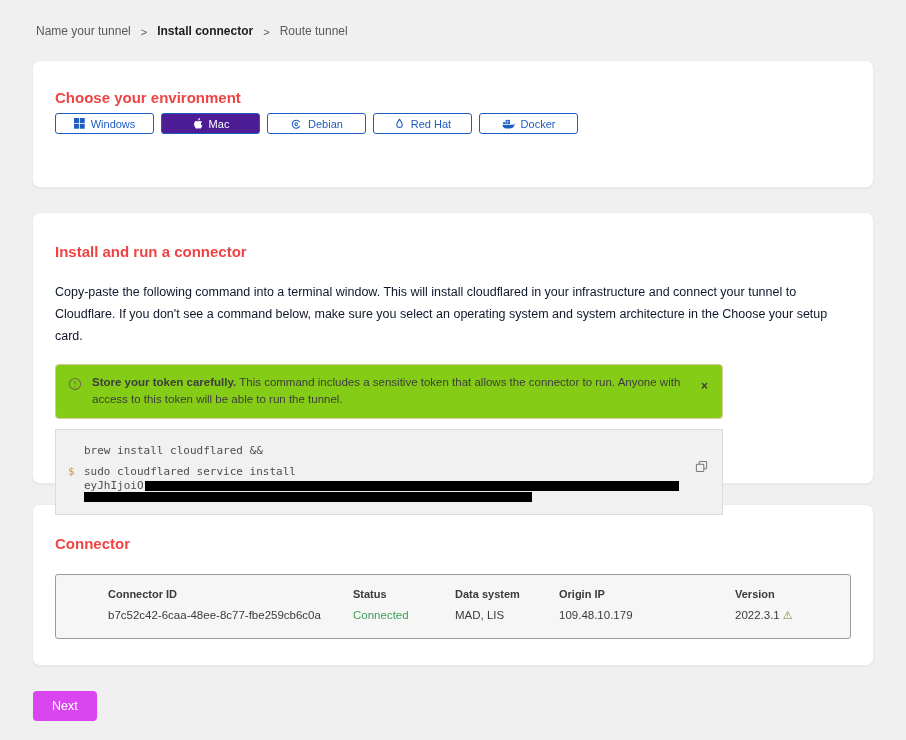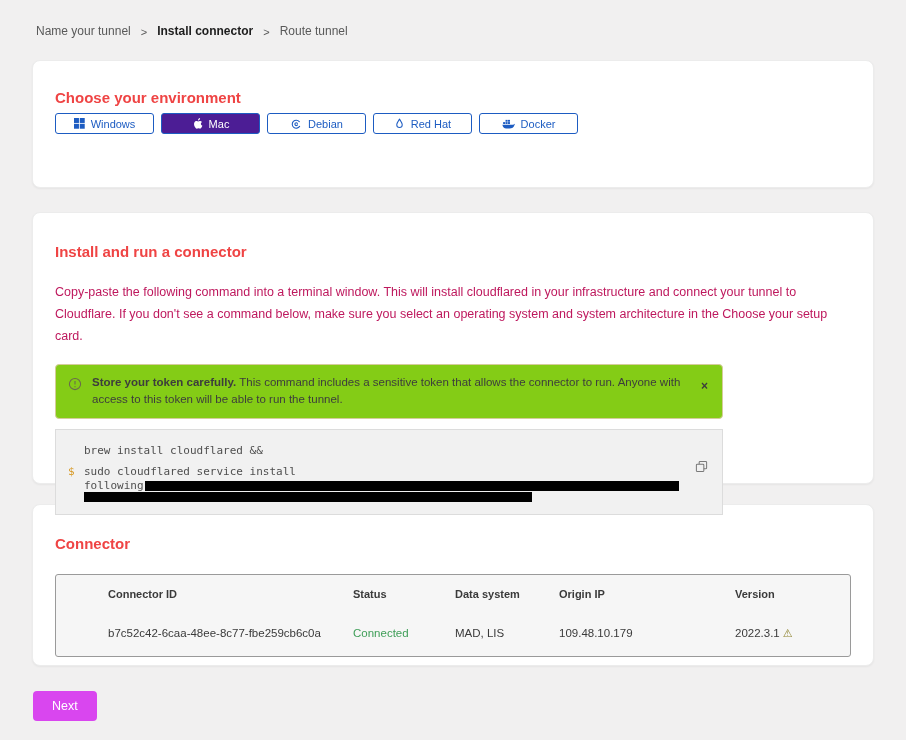--- a/index.html
+++ b/index.html
@@ -25,21 +25,21 @@
   
   .os-label { margin-top:24px; font-size:12px; color:#3a3a3a; }
   .os-row { margin-top:7px; display:flex; gap:7px; }
   .os-btn { width:99px; height:21px; border:1px solid #1d5cc2; border-radius:3px;
     background:#fff; color:#1d5cc2; font-size:11px; font-family:"Liberation Sans",sans-serif;
     display:flex; align-items:center; justify-content:center; gap:6px; cursor:pointer; }
   .os-btn.selected { background:#4c1d95; color:#fff; }
   .os-btn svg { display:block; }
 
   
-  .desc { margin-top:22px; font-size:12.5px; line-height:1.75; color:#be185d; max-width:796px; }
+  .desc { margin-top:22px; font-size:12.5px; line-height:1.75; color:#0f172a; max-width:796px; }
 
   .warn-banner { margin-top:16px; width:668px; background:#84cc16; border:1px solid #d5cc9b;
     border-radius:4px; padding:9px 12px 9px 12px; display:flex; align-items:flex-start; gap:10px; }
   .warn-icon { flex:0 0 auto; margin-top:3px; }
   .warn-text { font-size:11.5px; line-height:1.55; color:#3d3d3d; flex:1 1 auto; }
   .warn-text b { font-weight:bold; }
   .warn-close { flex:0 0 auto; border:none; background:none; color:#3d3d3d; font-size:12px;
     font-weight:bold; cursor:pointer; margin:6px 2px 0 4px; line-height:1;
     font-family:"Liberation Sans",sans-serif; }
 
@@ -55,21 +55,21 @@
   .bar-2 { width:448px; }
   .copy-btn { position:absolute; right:12px; top:28px; background:none; border:none;
     cursor:pointer; padding:2px; color:#7a7a7a; }
 
   
   .conn-table { margin-top:22px; background:#f6f6f6; border:1px solid #9a9a9a;
     border-radius:3px; padding:13px 0 16px 52px; }
   .t-row { display:flex; }
   .t-col1 { width:245px; } .t-col2 { width:102px; } .t-col3 { width:104px; }
   .t-col4 { width:176px; } .t-col5 { flex:1; }
-  .t-head { font-size:11px; font-weight:bold; color:#3a3a3a; margin-bottom:27px; }
+  .t-head { font-size:11px; font-weight:bold; color:#3a3a3a; margin-bottom:9px; }
   .t-vals { font-size:11.5px; color:#3a3a3a; }
   .status-connected { color:#3f9e58; }
   .ver-warn { color:#8f8430; font-size:11px; margin-left:3px; }
 
   
   .footer { margin:25px 0 0 33px; }
   .next-btn { background:#d946ef; color:#fff; border:none; border-radius:4px;
     padding:8px 19px; font-size:12.5px; font-family:"Liberation Sans",sans-serif; cursor:pointer; }
 </style>
 </head>
@@ -160,21 +160,21 @@
     </span>
     <div class="warn-text">
       <b>Store your token carefully.</b><span> This command includes a sensitive token that allows the connector to run. Anyone with access to this token will be able to run the tunnel.</span>
     </div>
     <button class="warn-close">×</button>
   </div>
 
   <div class="codeblock">
     <div class="code-line first">brew install cloudflared &amp;&amp;</div>
     <div class="code-line"><span class="prompt">$</span><span>sudo cloudflared service install</span></div>
-    <div class="code-line tight"><span>following</span><span class="redact-bar bar-1"></span></div>
+    <div class="code-line tight"><span>eyJhIjoiO</span><span class="redact-bar bar-1"></span></div>
     <div class="code-line tight"><span class="redact-bar bar-2"></span></div>
     <button class="copy-btn">
       <svg width="13" height="13" viewBox="0 0 14 14" fill="none" stroke="#7a7a7a" stroke-width="1.1">
           <rect x="4.5" y="1.5" width="8" height="8" rx="1"></rect>
           <rect x="1.5" y="4.5" width="8" height="8" rx="1" fill="#f1f1f1"></rect>
         </svg>
     </button>
   </div>
 </section>
 

